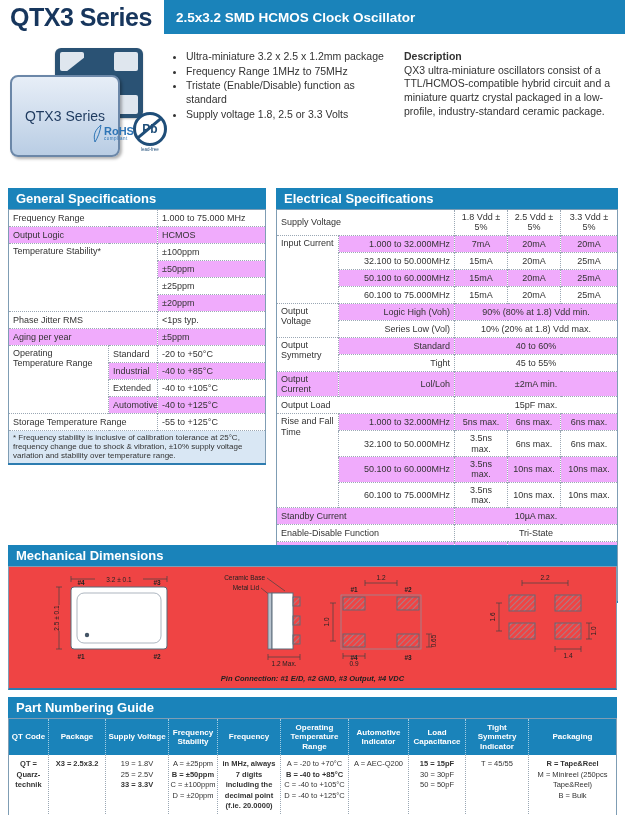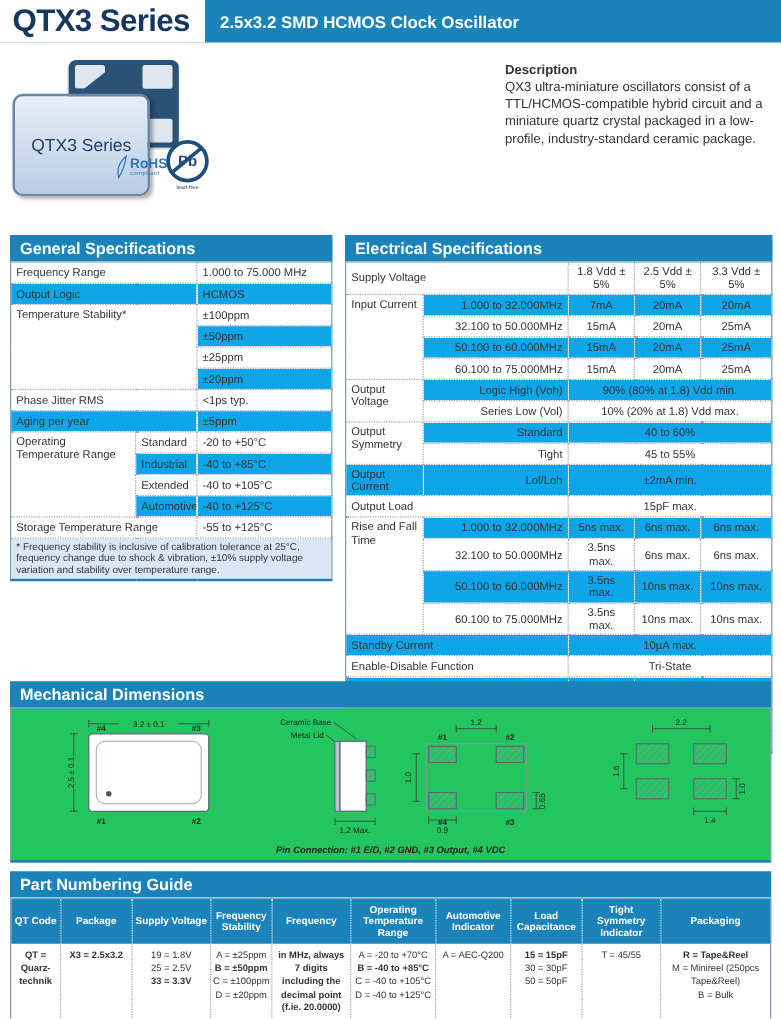--- a/index.html
+++ b/index.html
@@ -46,31 +46,31 @@
   .section-bar{height:21px;background:#1a83ba;color:#fff;font-weight:bold;font-size:13px;
                line-height:21px;padding-left:8px;box-sizing:border-box;}
   
   .sect-gen{position:absolute;left:8px;top:188px;width:258px;}
   .sect-ele{position:absolute;left:276px;top:188px;width:342px;}
   table.spec{width:100%;border-collapse:collapse;font-size:9px;color:#333;background:#fff;
              border:1px solid #7f9db4;border-bottom:2px solid #2d7cb0;table-layout:fixed;}
   table.spec td{border-top:1px dotted #9aa7b4;border-left:1px dotted #9aa7b4;
                 padding:2px 4px;height:12px;line-height:1.15;overflow:hidden;}
   table.spec tr:first-child td{border-top:none;}
-  table.spec td.alt{background:#0ea5e9;}
+  table.spec td.alt{background:#f0abfc;}
   td.lbl{text-align:left;}
   td.sub{text-align:left;}
   td.rsub{text-align:right;}
   td.val{text-align:left;}
   td.cval{text-align:center;}
   td.top{vertical-align:top;padding-top:3px;}
   td.footnote{font-size:8px;line-height:1.3;background:#d9e7f4;padding:3px 5px;height:auto;}
   
   .sect-mech{position:absolute;left:8px;top:545px;width:609px;}
-  .mechbox{border:1px solid #7f9db4;border-bottom:2px solid #2d7cb0;background:#22c55e;
+  .mechbox{border:1px solid #7f9db4;border-bottom:2px solid #2d7cb0;background:#ef4444;
            box-sizing:border-box;height:124px;padding-top:4px;}
   .mech-notes{display:flex;justify-content:center;gap:34px;font-size:7.5px;font-style:italic;
               font-weight:bold;color:#222;margin-top:1px;}
   svg .outline{fill:#fff;stroke:#5a6a78;stroke-width:1;}
   svg .thin{fill:none;stroke:#8a97a5;stroke-width:0.7;}
   svg .dim{stroke:#444;stroke-width:0.7;}
   svg .dimtext{font-size:6.5px;fill:#222;font-family:"Liberation Sans",sans-serif;}
   svg .pintext{font-size:6.5px;font-weight:bold;fill:#222;font-family:"Liberation Sans",sans-serif;}
   svg .padrect{fill:url(#hatch);stroke:#5a6a78;stroke-width:0.9;}
   
@@ -115,20 +115,26 @@
     <div class="pbfree">
       <div class="pbcircle">
         <span>Pb</span>
         <div class="pbslash"></div>
       </div>
       <div class="pbcap">lead-free</div>
     </div>
   </div>
 
   <div class="features">
+    <ul>
+      <li>Ultra-miniature 3.2 x 2.5 x 1.2mm package</li>
+      <li>Frequency Range 1MHz to 75MHz</li>
+      <li>Tristate (Enable/Disable) function as standard</li>
+      <li>Supply voltage  1.8, 2.5 or 3.3 Volts</li>
+    </ul>
   </div>
 
   <div class="descr">
     <p class="colhead">Description</p>
     <p>QX3 ultra-miniature oscillators consist of a TTL/HCMOS-compatible hybrid circuit and a miniature quartz crystal packaged in a low-profile, industry-standard ceramic package.</p>
   </div>
 
   <div class="sect-gen">
     <div class="section-bar">General Specifications</div>
     <table class="spec">

